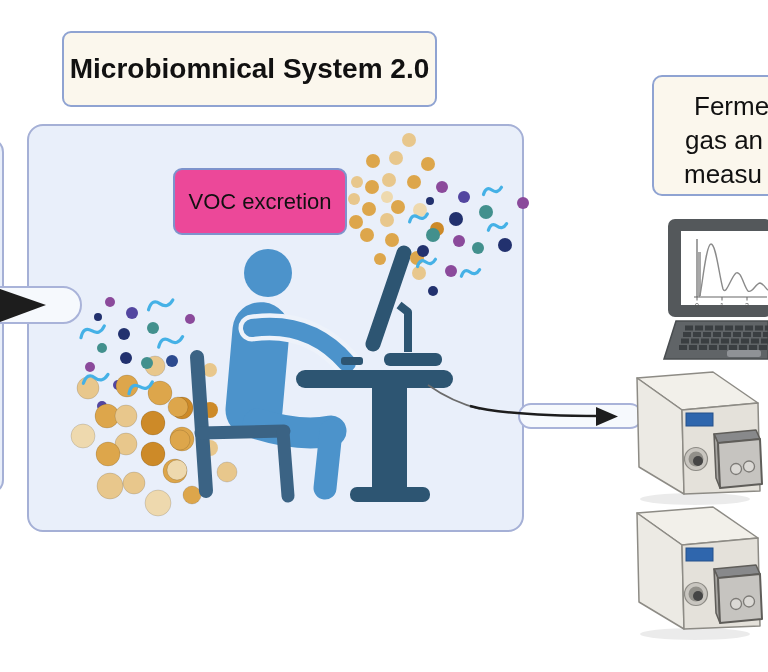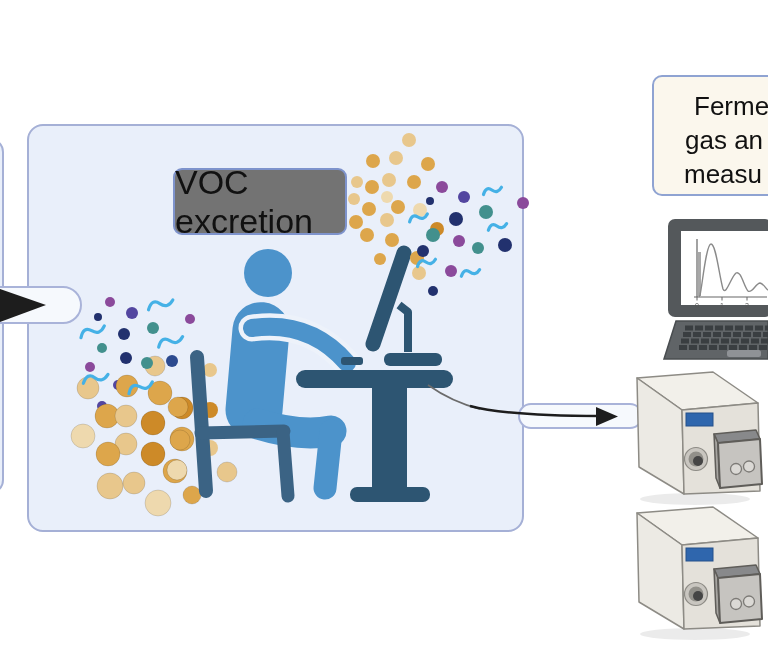--- a/index.html
+++ b/index.html
@@ -6,41 +6,44 @@
   #stage{position:relative;width:768px;height:672px;overflow:hidden;background:#fff;
          font-family:"Liberation Sans",sans-serif;}
   .panel{position:absolute;background:#e9effa;border:2px solid #a5b0d6;box-sizing:border-box;}
   #main-panel{left:27px;top:124px;width:497px;height:408px;border-radius:16px;}
   #left-panel-sliver{left:-60px;top:138px;width:64px;height:356px;border-radius:14px;}
   .labelbox{position:absolute;background:#fbf7ed;box-sizing:border-box;display:flex;
             align-items:center;justify-content:center;color:#111;}
   #title-box{left:62px;top:31px;width:375px;height:76px;border:2.5px solid #8fa3d2;border-radius:9px;
              font-size:28px;font-weight:700;}
   #voc-box{left:173px;top:168px;width:174px;height:67px;border:2.5px solid #7e93cc;border-radius:9px;
-           font-size:34px;background:#737373;}
+           font-size:22px;background:#ec4899;}
   #right-box{left:652px;top:75px;width:190px;height:121px;border:2.5px solid #8fa3d2;border-radius:10px;
              display:block;padding:12px 0 0 30px;font-size:26px;line-height:34px;}
   #right-box .ln0{margin-left:10px;}
   #right-box .ln1{margin-left:1px;}
   .pill{position:absolute;background:#f6f9fd;border:2px solid #a9b3d9;box-sizing:border-box;}
   #left-arrow-pill{left:-24px;top:286px;width:106px;height:38px;border-radius:19px;}
   #right-arrow-pill{left:518px;top:403px;width:125px;height:26px;border-radius:13px;}
   #scene{position:absolute;left:0;top:0;}
 </style>
 </head>
 <body>
 
 <div id="stage">
 
   <div id="left-panel-sliver" class="panel"></div>
   <div id="main-panel" class="panel"></div>
 
   <div id="left-arrow-pill" class="pill"></div>
   <div id="right-arrow-pill" class="pill"></div>
 
+  <div id="title-box" class="labelbox">
+    <span>Microbiomnical System 2.0</span>
+  </div>
 
   <div id="voc-box" class="labelbox">
     <span>VOC excretion</span>
   </div>
 
   <div id="right-box" class="labelbox">
     <div class="ln0">Ferme</div>
     <div class="ln1">gas an</div>
     <div class="ln2">measu</div>
   </div>

